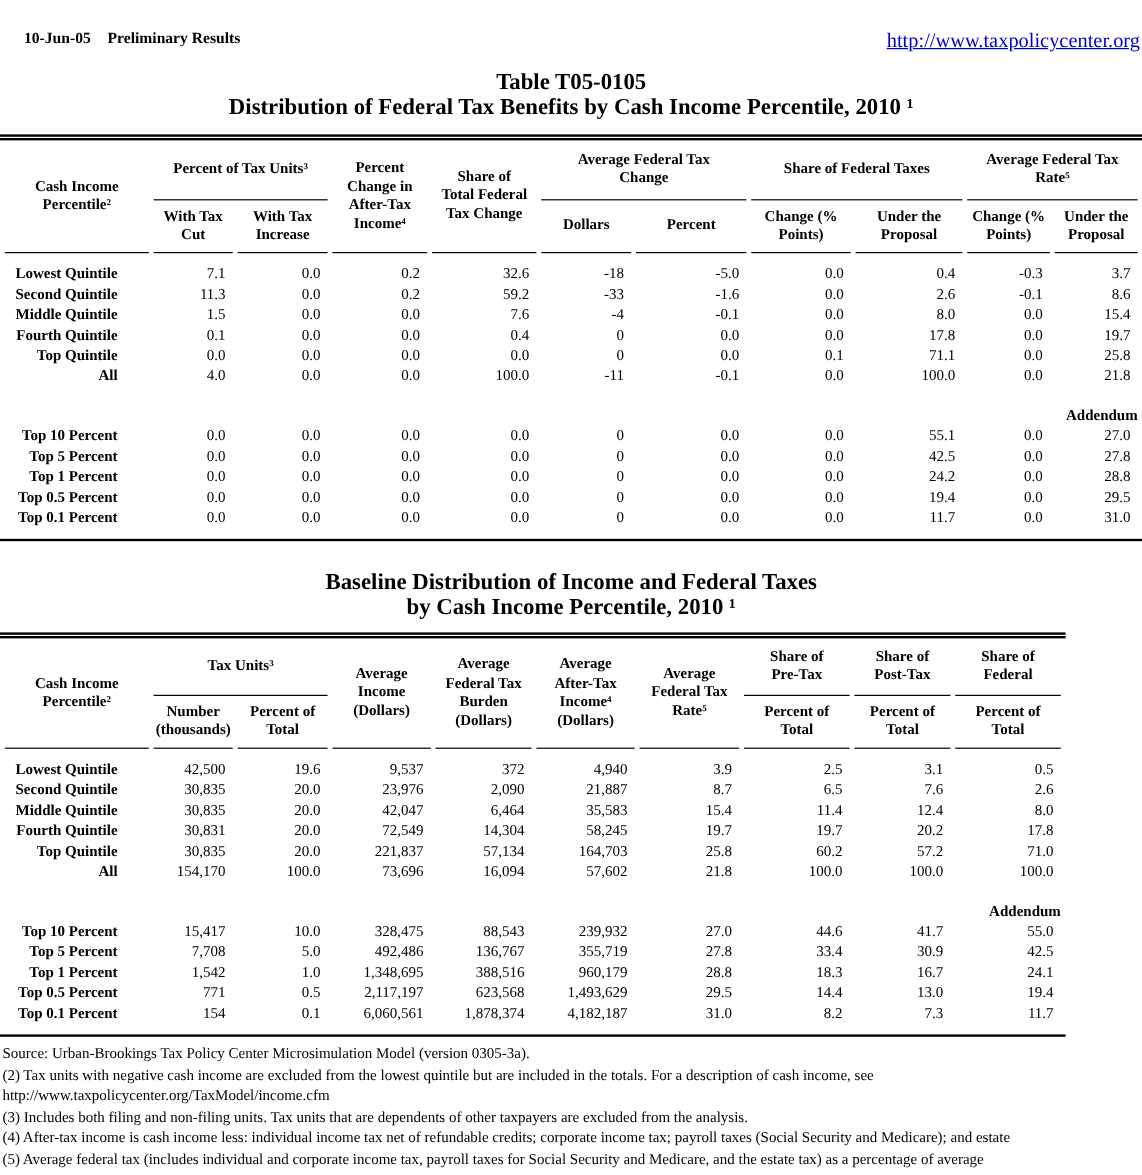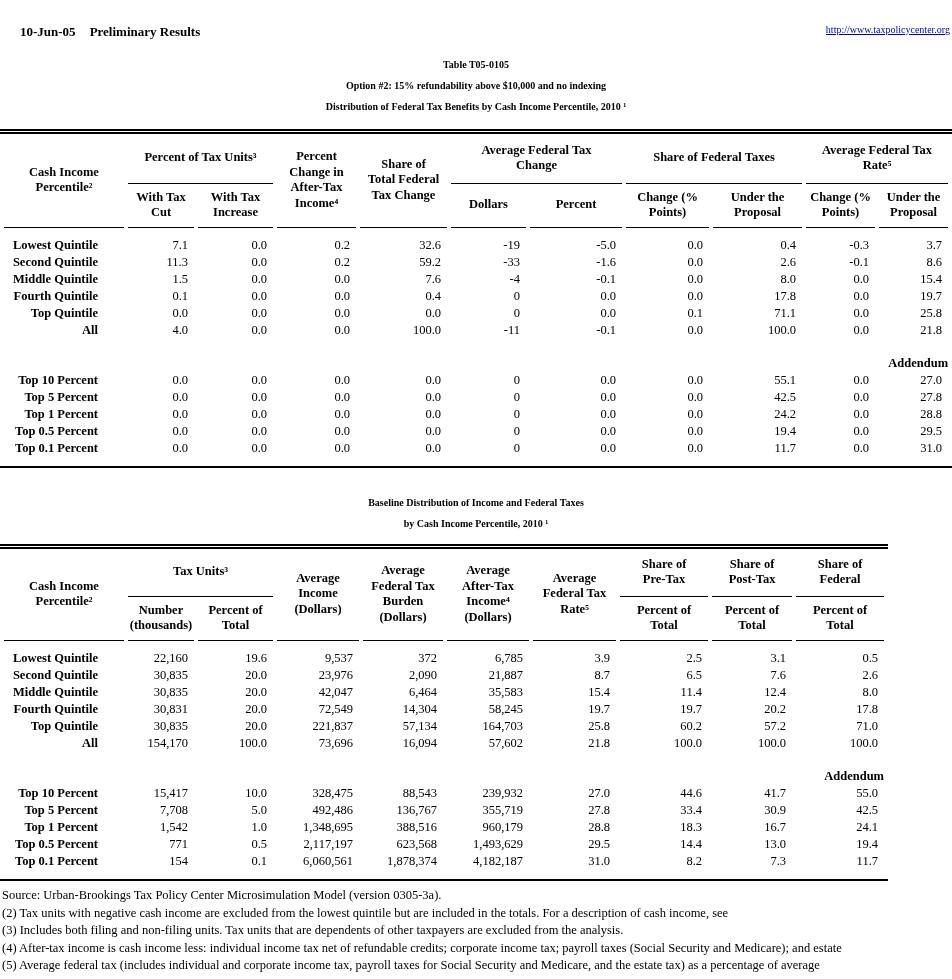--- a/index.html
+++ b/index.html
@@ -4,23 +4,23 @@
 <style>
   html,body { margin:0; padding:0; background:#fff; }
   body {
     width:952px;
     color:#000;
     font-family:"Liberation Serif","DejaVu Serif",serif;
   }
   
   .topbar { display:flex; align-items:flex-start; padding:4px 2px 0 20px; font-size:13px; font-weight:bold;margin-top:20px; }
   .topbar .status { margin-left:14px; }
-  .topbar .link { margin-left:auto; font-weight:normal; color:#0000cc; text-decoration:underline; font-size:10px; }
+  .topbar .link { margin-left:auto; font-weight:normal; color:#0000cc; text-decoration:underline; font-size:17px; }
   
-  .titleblock { text-align:center; font-weight:bold; font-size:10px; line-height:21px; }
+  .titleblock { text-align:center; font-weight:bold; font-size:19px; line-height:21px; }
   .titleblock.first { margin-top:14px; }
   .titleblock.second { margin-top:24px; }
   
   table { border-collapse:separate; border-spacing:4px 0; table-layout:fixed;
           border-top:5px double #000; border-bottom:2px solid #000; }
   #t1 { width:952px; margin-top:12px; }
   #t2 { width:888px; margin-top:10px; }
   thead th {
     font-weight:bold; font-size:12.5px; text-align:center; vertical-align:middle;
     white-space:pre-line; line-height:15.5px; padding:2px 0 3px;
@@ -44,21 +44,20 @@
 <body>
 
 <div class="topbar">
   <span>10-Jun-05</span>
   <span class="status">Preliminary Results</span>
   <a class="link" href="#">http://www.taxpolicycenter.org</a>
 </div>
 
 <div class="titleblock first">
   <div>Table T05-0105</div>
-  <div>Option #2: 15% refundability above $10,000 and no indexing</div>
   <div>Distribution of Federal Tax Benefits by Cash Income Percentile, 2010 ¹</div>
 </div>
 
 <table id="t1">
   <colgroup>
     <col style="width:120px">
       <col style="width:66px">
       <col style="width:75px">
       <col style="width:79px">
     <col style="width:87px">
@@ -107,21 +106,21 @@
   <tbody>
       <tr class="sp8">
         <td colspan="11"></td>
       </tr>
       <tr>
         <td class="rowlabel">Lowest Quintile</td>
         <td class="num">7.1</td>
         <td class="num">0.0</td>
         <td class="num">0.2</td>
         <td class="num">32.6</td>
-        <td class="num">-19</td>
+        <td class="num">-18</td>
         <td class="num">-5.0</td>
         <td class="num">0.0</td>
         <td class="num">0.4</td>
         <td class="num">-0.3</td>
         <td class="num">3.7</td>
       </tr>
       <tr>
         <td class="rowlabel">Second Quintile</td>
         <td class="num">11.3</td>
         <td class="num">0.0</td>
@@ -319,25 +318,25 @@
       <th>Percent of
 Total</th>
     </tr>
   </thead>
   <tbody>
       <tr class="sp8">
         <td colspan="10"></td>
       </tr>
       <tr>
         <td class="rowlabel">Lowest Quintile</td>
-        <td class="num">22,160</td>
+        <td class="num">42,500</td>
         <td class="num">19.6</td>
         <td class="num">9,537</td>
         <td class="num">372</td>
-        <td class="num">6,785</td>
+        <td class="num">4,940</td>
         <td class="num">3.9</td>
         <td class="num">2.5</td>
         <td class="num">3.1</td>
         <td class="num">0.5</td>
       </tr>
       <tr>
         <td class="rowlabel">Second Quintile</td>
         <td class="num">30,835</td>
         <td class="num">20.0</td>
         <td class="num">23,976</td>
@@ -464,16 +463,17 @@
       </tr>
       <tr class="sp8">
         <td colspan="10"></td>
       </tr>
     </tbody>
 </table>
 
 <div class="notes">
   <div>Source: Urban-Brookings Tax Policy Center Microsimulation Model (version 0305-3a).</div>
   <div>(2) Tax units with negative cash income are excluded from the lowest quintile but are included in the totals. For a description of cash income, see</div>
+  <div>http://www.taxpolicycenter.org/TaxModel/income.cfm</div>
   <div>(3) Includes both filing and non-filing units.  Tax units that are dependents of other taxpayers are excluded from the analysis.</div>
   <div>(4) After-tax income is cash income less: individual income tax net of refundable credits; corporate income tax; payroll taxes (Social Security and Medicare); and estate</div>
   <div>(5) Average federal tax (includes individual and corporate income tax, payroll taxes for Social Security and Medicare, and the estate tax) as a percentage of average</div>
 </div>
 
 </body></html>

